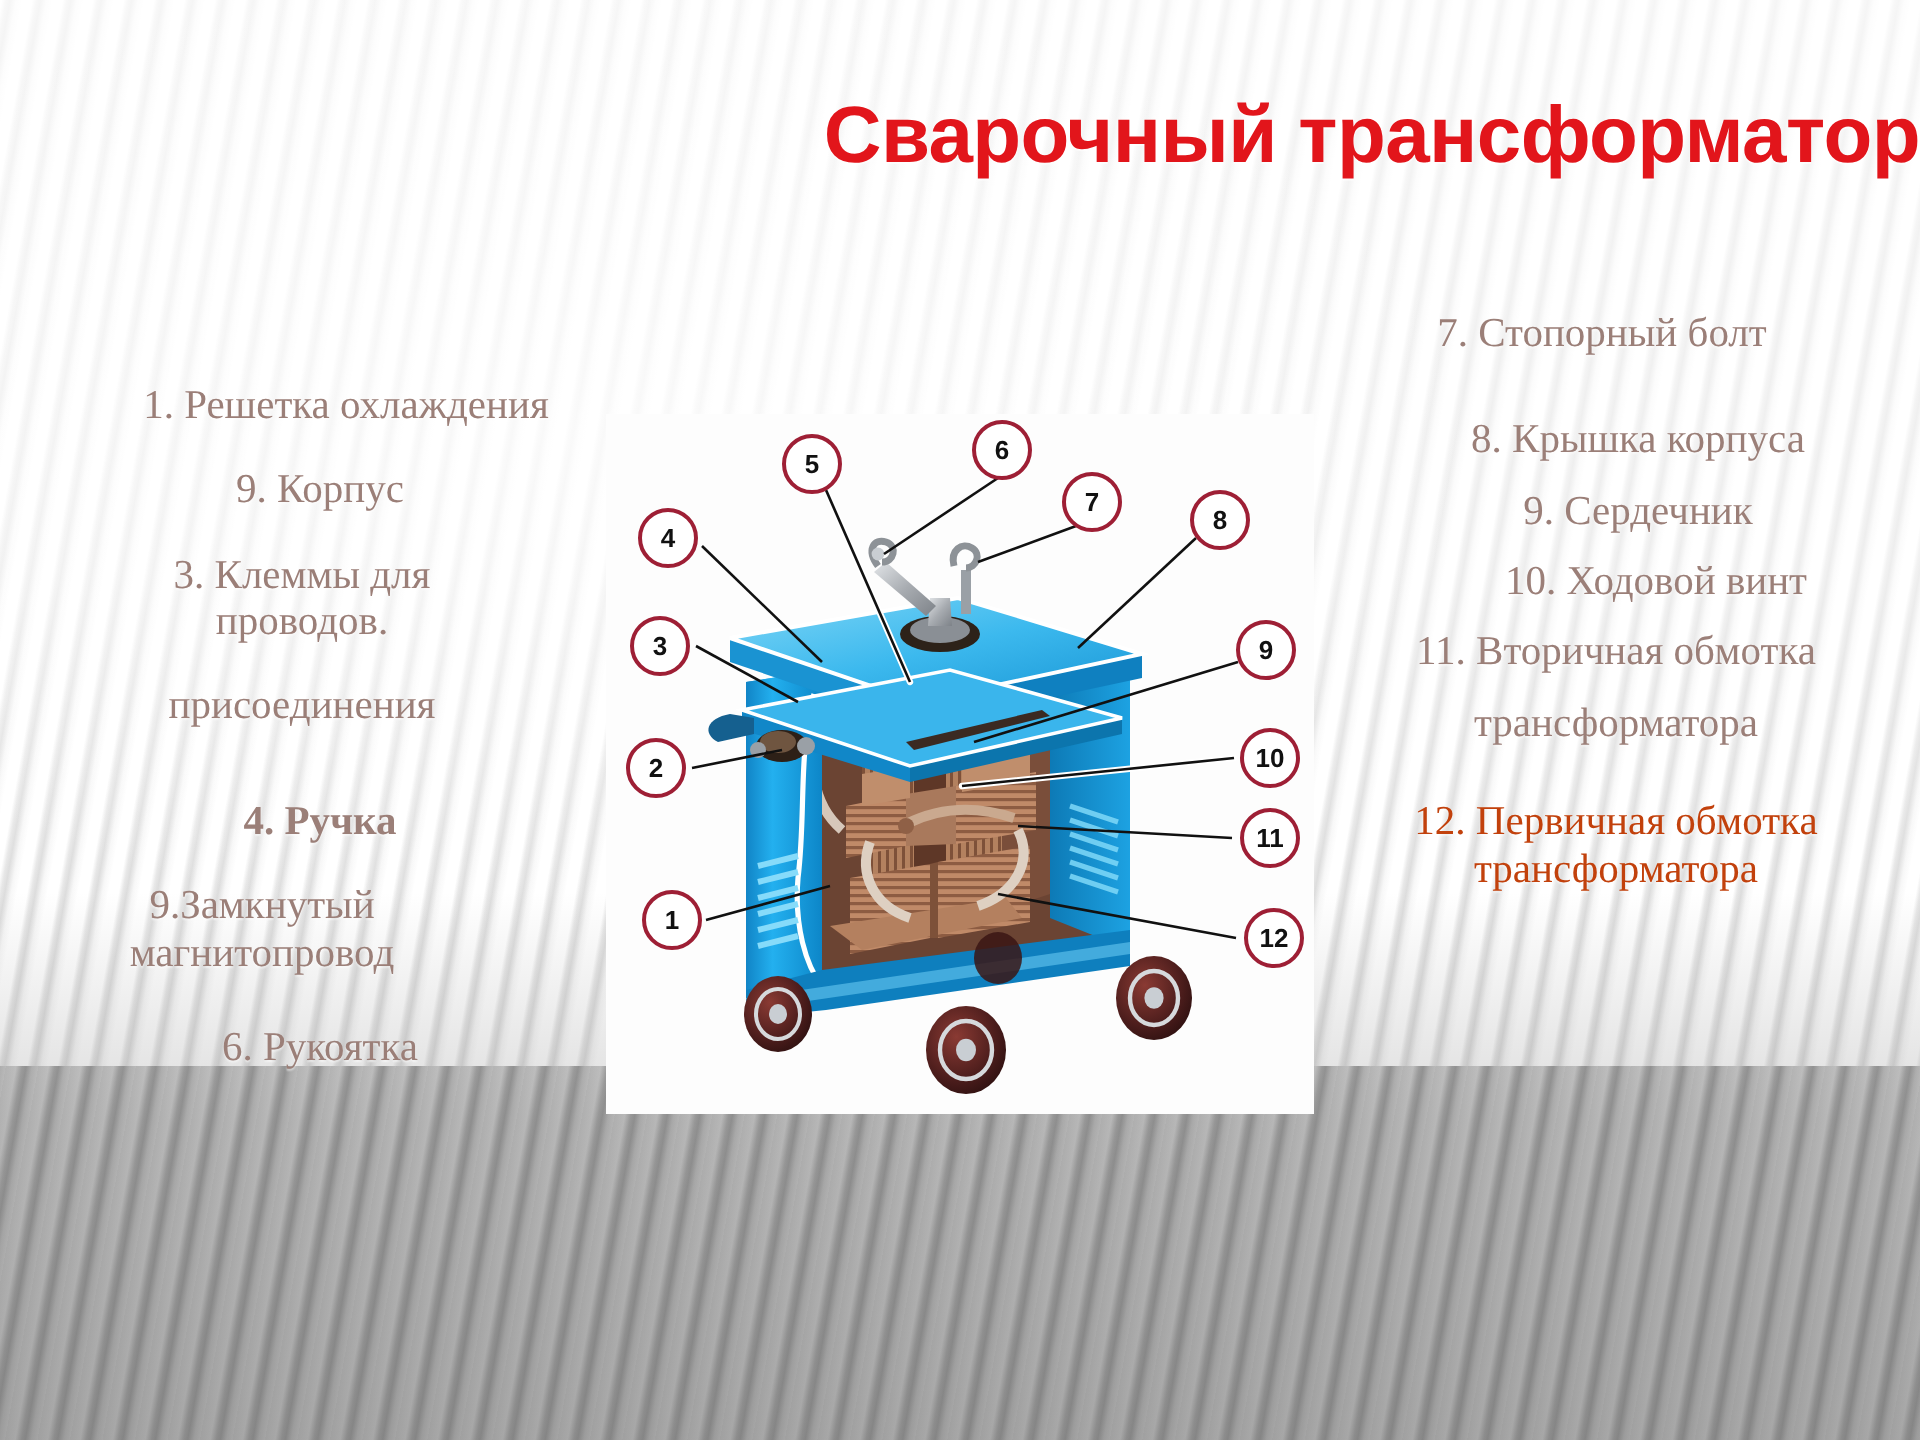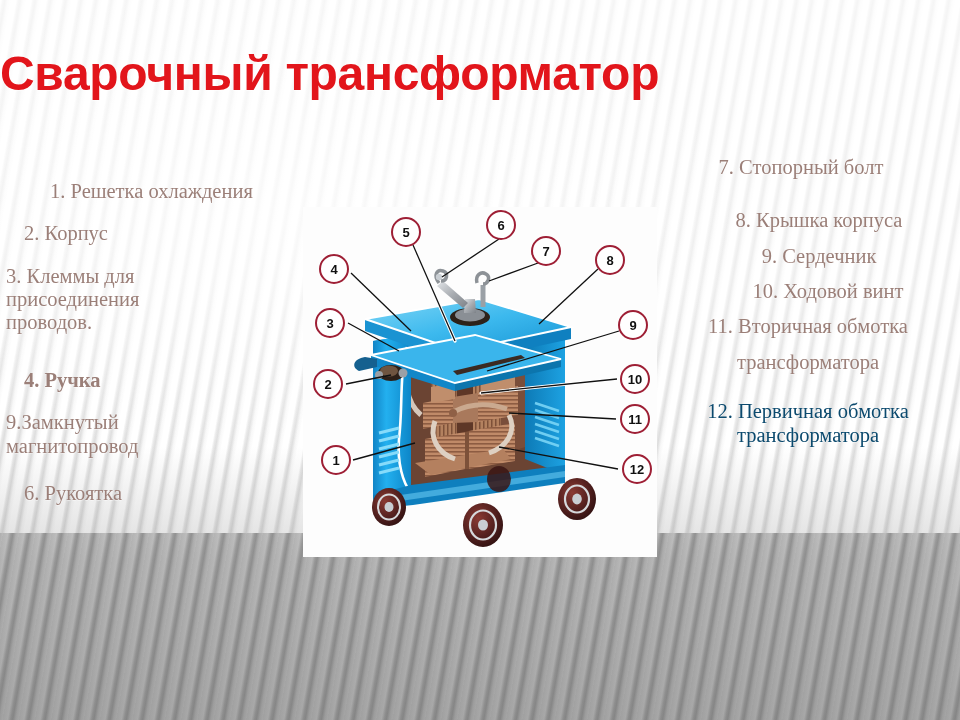--- a/index.html
+++ b/index.html
@@ -34,45 +34,45 @@
       rgba(140,140,140,0.30) 78%,
       rgba(120,120,120,0.42) 100%);
   }
   .bg-soft{
     position:absolute;inset:0;
     background:radial-gradient(ellipse 70% 50% at 30% 30%,rgba(255,255,255,0.65),rgba(255,255,255,0) 70%);
   }
 
   
   #title{
-    position:absolute;left:0;right:0;top:46px;text-align:left;
+    position:absolute;left:0;right:0;top:46px;text-align:right;
     font-family:"Liberation Sans", sans-serif;
-    font-weight:bold;font-size:48px;color:#e2151b;
+    font-weight:bold;font-size:40px;color:#e2151b;
     letter-spacing:-0.3px;z-index:5;
     text-shadow:0 1px 0 rgba(255,255,255,0.6);
   }
 
   
   .col{position:absolute;z-index:5;}
-  #left-col{left:6px;top:180px;width:290px;text-align:left;}
+  #left-col{left:6px;top:192px;width:290px;text-align:center;}
   #right-col{left:660px;top:156px;width:296px;text-align:center;}
 
   .item{
     font-size:20.5px;color:#9b7f78;line-height:1.14;
     text-shadow:0 1px 1px rgba(255,255,255,0.55);
   }
   #left-col .item{margin-bottom:19px;}
   #right-col .item{margin-bottom:12px;}
   .i-indent-a{padding-left:44px;}
   .i-indent-b{padding-left:18px;}
   .i-indent-d{padding-left:22px;}
   .i-indent-e{padding-right:40px;}
   .i-indent-f{padding-right:14px;}
   .i-indent-g{padding-left:40px;}
-  .warm{color:#0c4a6e;}
+  .warm{color:#c2410c;}
   .gap-lg{margin-top:34px !important;font-weight:bold;}
   .gap-md{margin-top:24px !important;}
 
   
   #panel{
     position:absolute;left:303px;top:207px;width:354px;height:350px;
     background:#fdfdfd;z-index:6;overflow:hidden;
   }
   #panel svg{display:block;width:354px;height:350px;}
 
@@ -89,24 +89,24 @@
   <div class="stripe-layer stripe-top"></div>
   <div class="stripe-layer stripe-bottom"></div>
   <div class="bg-fade"></div>
   <div class="bg-soft"></div>
 </div>
 
 <div id="title">Сварочный трансформатор</div>
 
 <div id="left-col" class="col">
   <div class="item i-indent-a">1. Решетка охлаждения</div>
-  <div class="item i-indent-b">2. Корпус</div>
+  <div class="item i-indent-b">9. Корпус</div>
   <div class="item" style="margin-bottom:0">3. Клеммы для</div>
+  <div class="item">проводов.</div>
   <div class="item" style="margin-bottom:0">присоединения</div>
-  <div class="item">проводов.</div>
   <div class="item i-indent-b gap-lg">4. Ручка</div>
   <div class="item i-indent-e" style="margin-bottom:0">9.Замкнутый</div>
   <div class="item i-indent-e">магнитопровод</div>
   <div class="item i-indent-b gap-md">6. Рукоятка</div>
 </div>
 
 <div id="right-col" class="col">
   <div class="item i-indent-f" style="margin-bottom:30px">7. Стопорный болт</div>
   <div class="item i-indent-d">8. Крышка корпуса</div>
   <div class="item i-indent-d">9. Сердечник</div>

